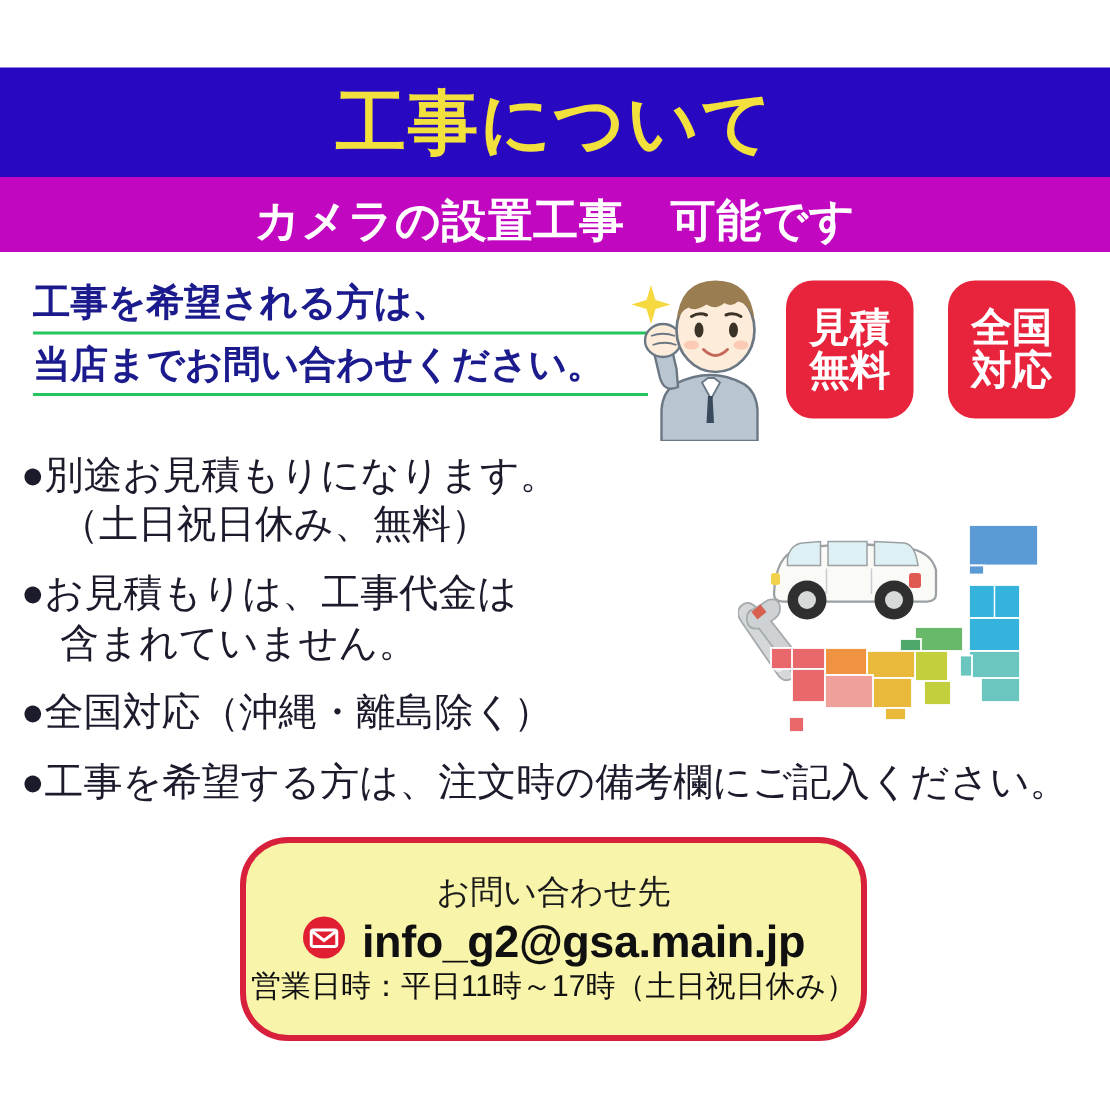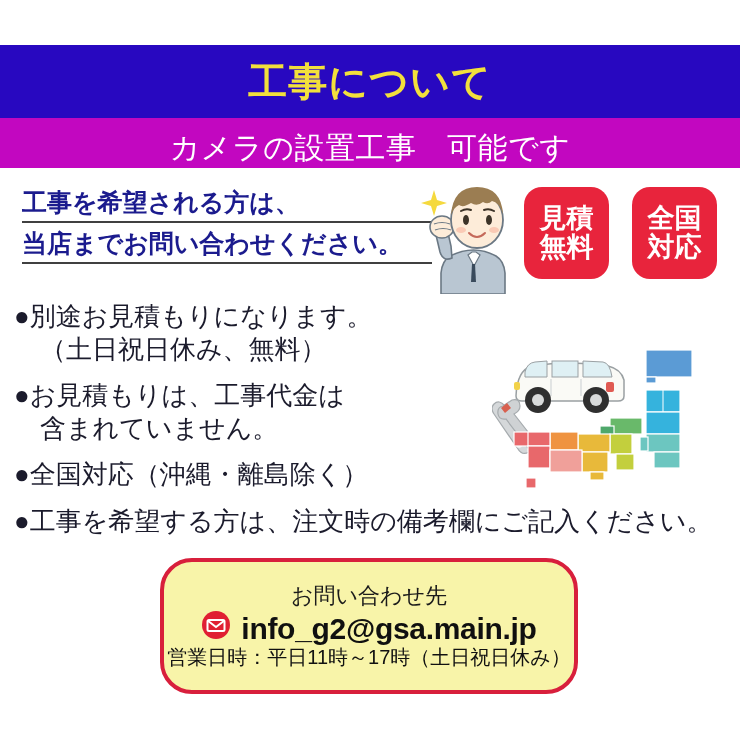--- a/index.html
+++ b/index.html
@@ -20,57 +20,57 @@
     position: absolute;
     left: 0; top: 45px;
     width: 740px; height: 73px;
     background: #2808c0;
     display: flex;
     align-items: center;
     justify-content: center;
   }
   #banner-blue .title {
     color: #f2e03c;
-    font-size: 39px;
+    font-size: 47px;
     font-weight: bold;
     letter-spacing: 1px;
     line-height: 1;
     white-space: nowrap;
   }
   #banner-magenta {
     position: absolute;
     left: 0; top: 118px;
     width: 740px; height: 50px;
     background: #c207c0;
     display: flex;
     align-items: center;
     justify-content: center;
   }
   #banner-magenta .subtitle {
     color: #ffffff;
     font-size: 30px;
-    font-weight: normal;
+    font-weight: bold;
     letter-spacing: 0.5px;
     line-height: 1;
     white-space: nowrap;
     margin-top: 9px;
   }
 
   
   #lead-block {
     position: absolute;
     left: 22px; top: 186px;
     width: 410px;
   }
   #lead-block .lead-line {
     color: #1b1b8e;
     font-size: 25px;
     font-weight: bold;
     line-height: 1.32;
-    border-bottom: 2px solid #404040;
+    border-bottom: 2px solid #22c55e;
     padding-bottom: 2px;
     margin-bottom: 4px;
     white-space: nowrap;
   }
 
   
   #worker {
     position: absolute;
     left: 420px; top: 172px;
     width: 108px; height: 122px;

